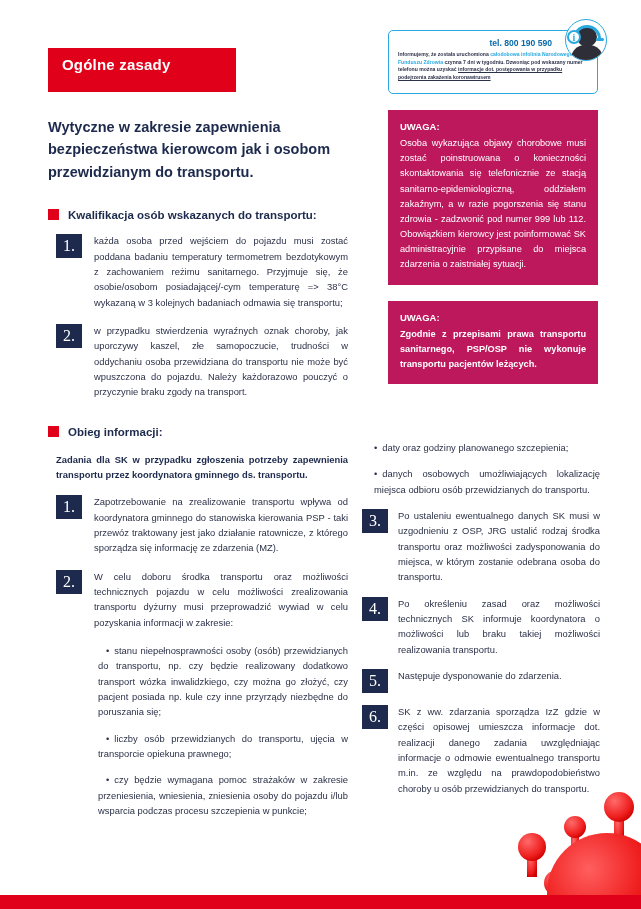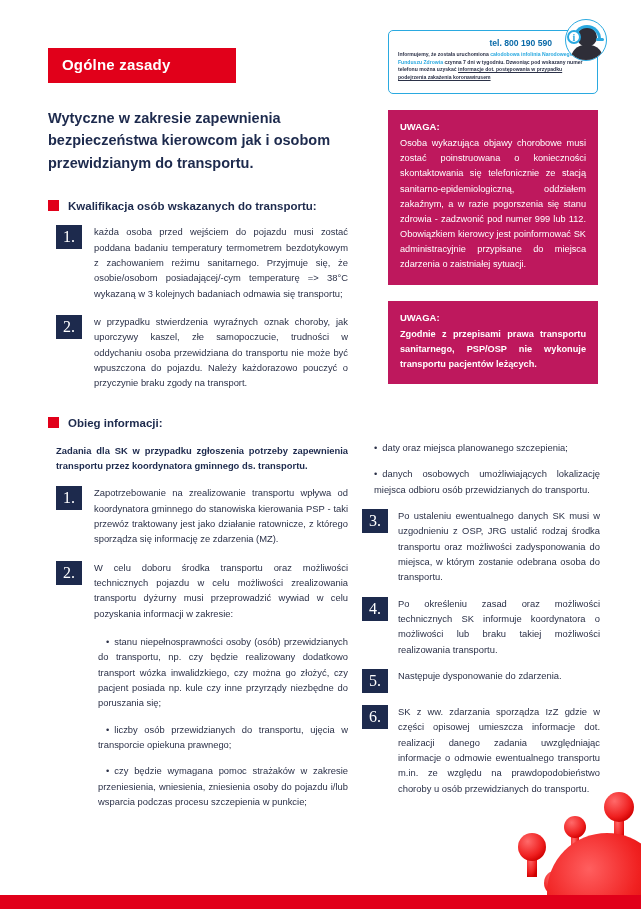--- a/index.html
+++ b/index.html
@@ -18,21 +18,21 @@
   .col-left {
     position: absolute;
     left: 48px; top: 48px;
     width: 300px;
   }
   .badge-title {
     background: #e1001a;
     color: #ffffff;
     font-size: 15px;
     font-weight: bold;
-    padding: 8px 14px 10px 14px;
+    padding: 8px 14px 19px 14px;
     display: inline-block;
     letter-spacing: 0.2px;
     width: 188px;
   }
   .lead {
     margin-top: 24px;
     color: #1d2a4d;
     font-size: 14.5px;
     font-weight: bold;
     line-height: 1.55;
@@ -331,21 +331,21 @@
       <div class="uwaga-text">Osoba wykazująca objawy chorobowe musi zostać poinstruowana o konieczności skontaktowania się telefonicznie ze stacją sanitarno-epidemiologiczną, oddziałem zakaźnym, a w razie pogorszenia się stanu zdrowia - zadzwonić pod numer 999 lub 112. Obowiązkiem kierowcy jest poinformować SK administracyjnie przypisane do miejsca zdarzenia o zaistniałej sytuacji.</div>
     </div>
 
     <div class="uwaga-box">
       <div class="uwaga-title">UWAGA:</div>
       <div class="uwaga-text bold">Zgodnie z przepisami prawa transportu sanitarnego, PSP/OSP nie wykonuje transportu pacjentów leżących.</div>
     </div>
   </div>
 
   <div class="right-flow">
-    <div class="rbullet">daty oraz miejsca planowanego szczepienia;</div>
+    <div class="rbullet">daty oraz godziny planowanego szczepienia;</div>
     <div class="rbullet">danych osobowych umożliwiających lokalizację miejsca odbioru osób przewidzianych do transportu.</div>
 
     <div class="rnumitem">
       <span class="rnumbox">3.</span>
       <span class="rnumtext">Po ustaleniu ewentualnego danych SK musi w uzgodnieniu z OSP, JRG ustalić rodzaj środka transportu oraz możliwości zadysponowania do miejsca, w którym zostanie odebrana osoba do transportu.</span>
     </div>
     <div class="rnumitem">
       <span class="rnumbox">4.</span>
       <span class="rnumtext">Po określeniu zasad oraz możliwości technicznych SK informuje koordynatora o możliwości lub braku takiej możliwości realizowania transportu.</span>
     </div>

